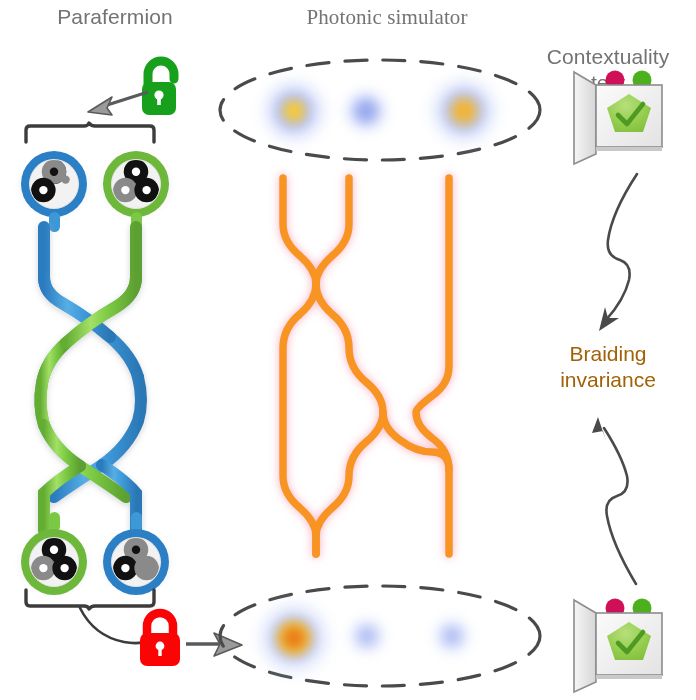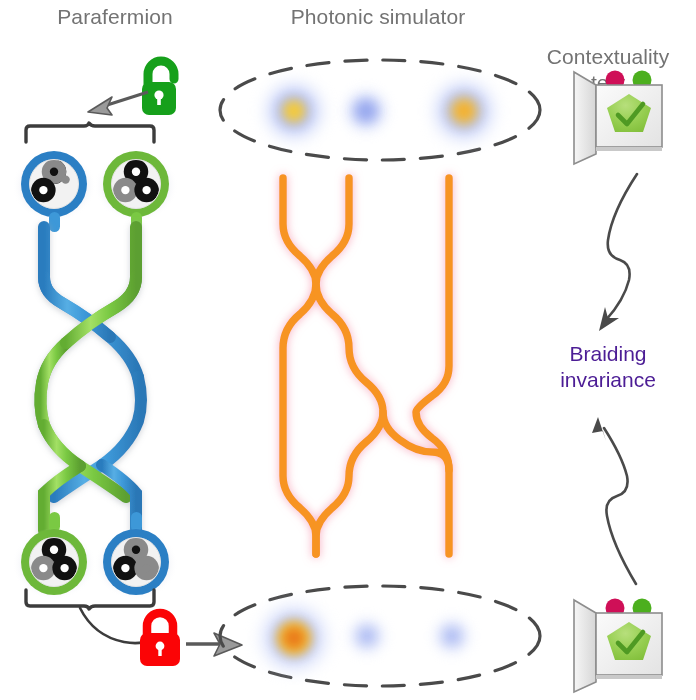--- a/index.html
+++ b/index.html
@@ -9,26 +9,26 @@
     color:#3a3a3a;
   }
   .fig{position:absolute;inset:0;}
 
   
   .heading{
     position:absolute;text-align:center;font-size:21px;line-height:26px;
     color:#737373;letter-spacing:.1px;white-space:pre-line;
   }
   #h-parafermion{left:0px;  top:4px; width:230px;}
-  #h-simulator  {left:228px;top:4px; width:300px;}
+  #h-simulator  {left:237px;top:4px; width:300px;font-family:Liberation Serif, serif;}
   #h-context    {left:520px;top:4px; width:176px;margin-top:40px;}
 
   .sublabel{
     position:absolute;text-align:center;font-size:21px;line-height:26px;
-    color:#4c1d95;white-space:pre-line;
+    color:#a16207;white-space:pre-line;
   }
   #l-braiding{left:520px;top:341px;width:176px;}
 
   
   svg.layer{position:absolute;overflow:visible;}
   .halo{
     position:absolute;border-radius:50%;
     background:radial-gradient(circle closest-side,
        rgba(120,140,235,.80) 0%,
        rgba(140,160,240,.55) 38%,

